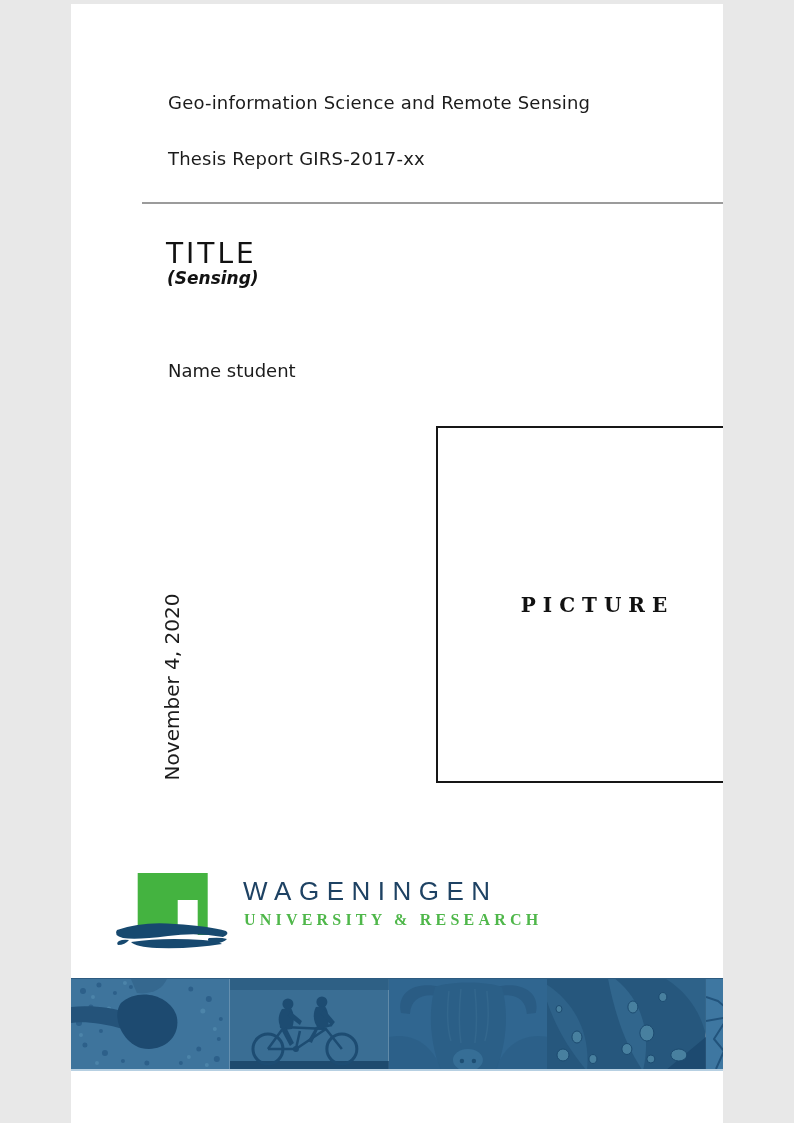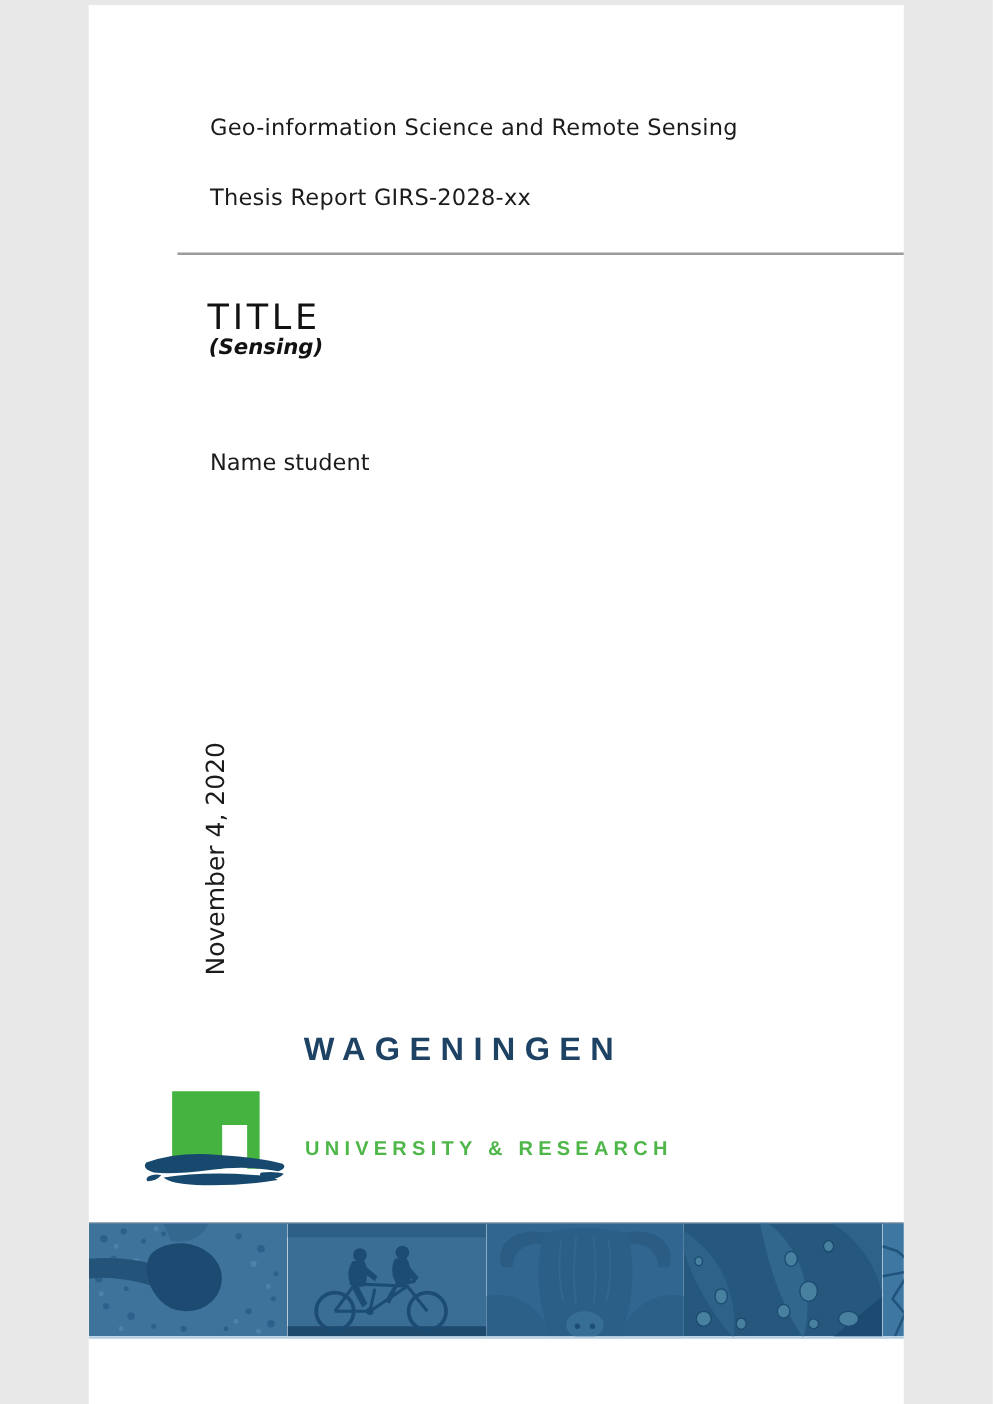--- a/index.html
+++ b/index.html
@@ -23,47 +23,50 @@
     font-family:"DejaVu Serif","Liberation Serif",serif;
     font-weight:bold; font-size:20px; letter-spacing:7px; color:#111;
   }
   .date-vertical{
     left:-10px; top:672px; width:220px; height:22px;
     transform:rotate(-90deg); transform-origin:center;
     text-align:center; font-size:20px; color:#1b1b1b;
   }
   .logo-mark{left:42px; top:862px; width:120px; height:92px;}
   .logo-name{
-    left:172px; top:820px; font-family:"Liberation Sans",sans-serif;
-    font-size:26px; font-weight:bold; letter-spacing:7.5px; color:#1e4263;
+    left:172px; top:872px; font-family:"Liberation Sans",sans-serif;
+    font-size:26px; font-weight:normal; letter-spacing:7.5px; color:#1e4263;
   }
   .logo-tagline{
-    left:173px; top:907px; font-family:Liberation Sans, sans-serif;
+    left:173px; top:907px; font-family:Liberation Serif, serif;
     font-size:16px; font-weight:bold; letter-spacing:4.2px; color:#4fb74a;
   }
   .banner{
     left:0; top:974px; width:794px; height:90px; display:flex;
     border-top:1px solid #2d5b80; border-bottom:2px solid #b7d0e2;
   }
   .banner svg{width:20%; height:90px; display:block;}
 </style>
 </head>
 <body>
 
 <div class="page">
 
   <div class="abs dept">Geo-information Science and Remote Sensing</div>
-  <div class="abs report">Thesis Report GIRS-2028-xx</div>
+  <div class="abs report">Thesis Report GIRS-2017-xx</div>
 
   <div class="abs rule"></div>
 
   <div class="abs title">TITLE</div>
   <div class="abs subtitle">(Sensing)</div>
   <div class="abs author">Name student</div>
 
+  <div class="abs picture-box">
+    <span class="picture-label">PICTURE</span>
+  </div>
 
   <div class="abs date-vertical">November 4, 2020</div>
 
   <svg class="abs logo-mark" viewBox="0 0 120 90" xmlns="http://www.w3.org/2000/svg">
 
     <path d="M24.7,6 H94.7 V68 H84.7 V33 H64.7 V68 H24.7 Z" fill="#44b340"></path>
 
     <path d="M4,63 Q30,54 62,57 Q96,59 113,64 Q117,67 110,70 Q84,65 55,69 Q24,73 10,71 Q0,68 4,63 Z" fill="#17496f"></path>
     <path d="M18,75 Q50,70 90,73 Q106,74 109,77 Q80,82 44,81 Q23,80 18,75 Z" fill="#17496f"></path>
     <path d="M96,71 Q108,70 114,72 Q110,77 98,76 Q93,73 96,71 Z" fill="#17496f"></path>

